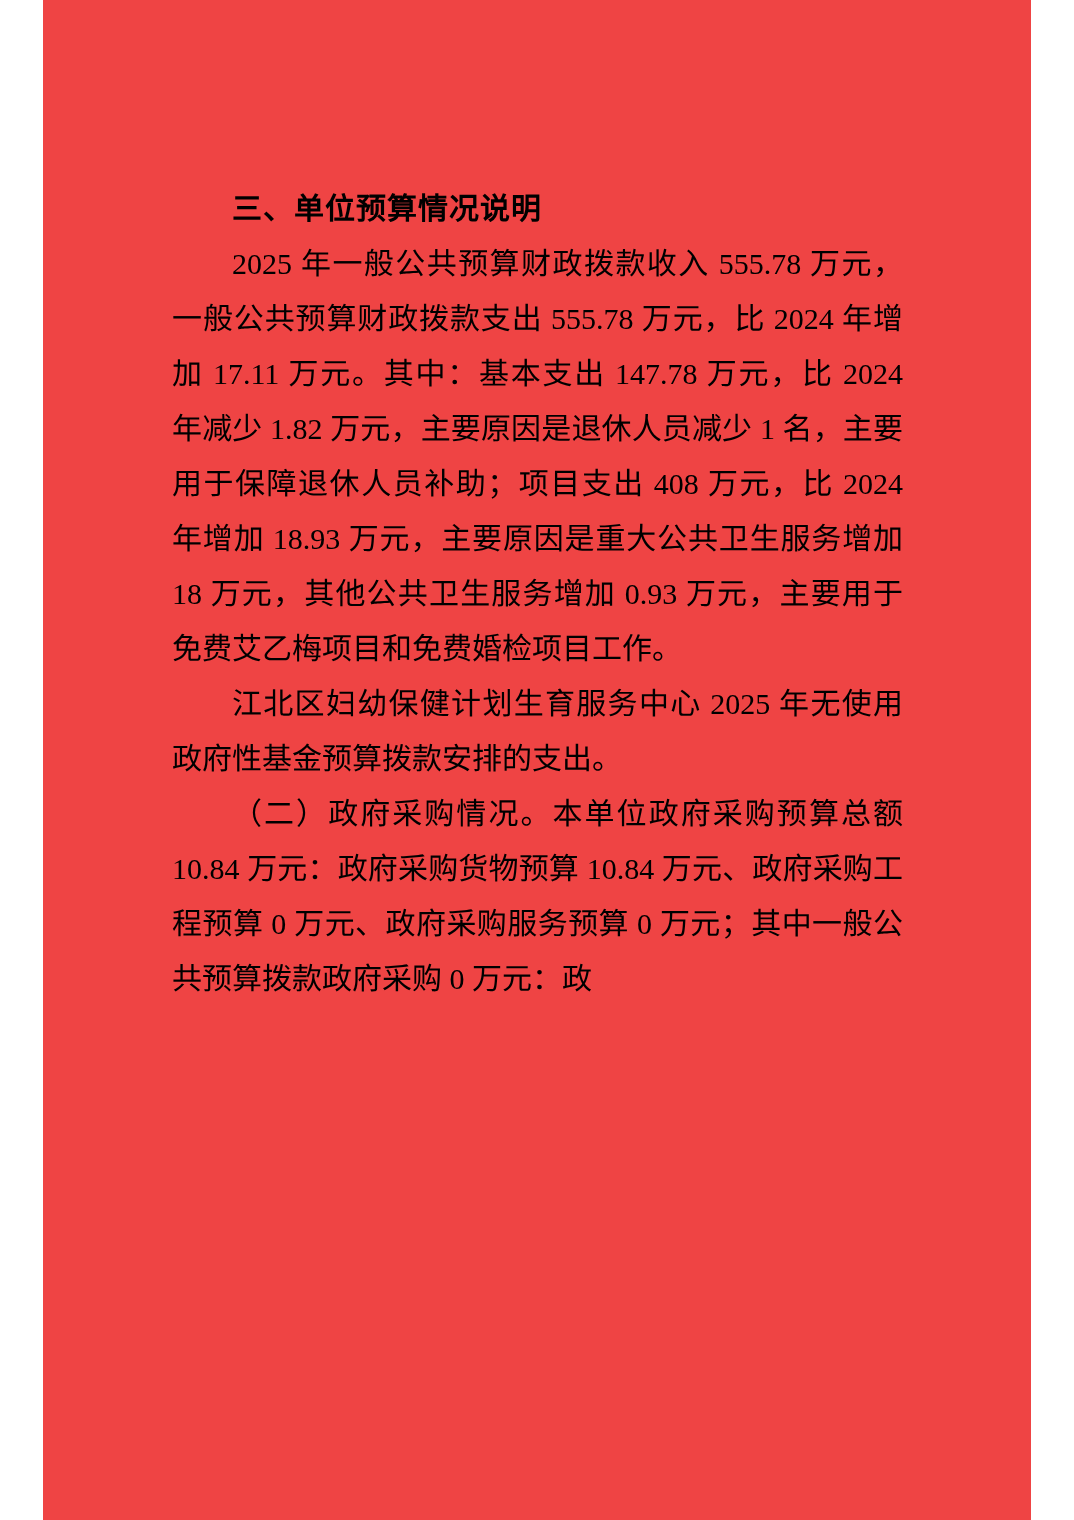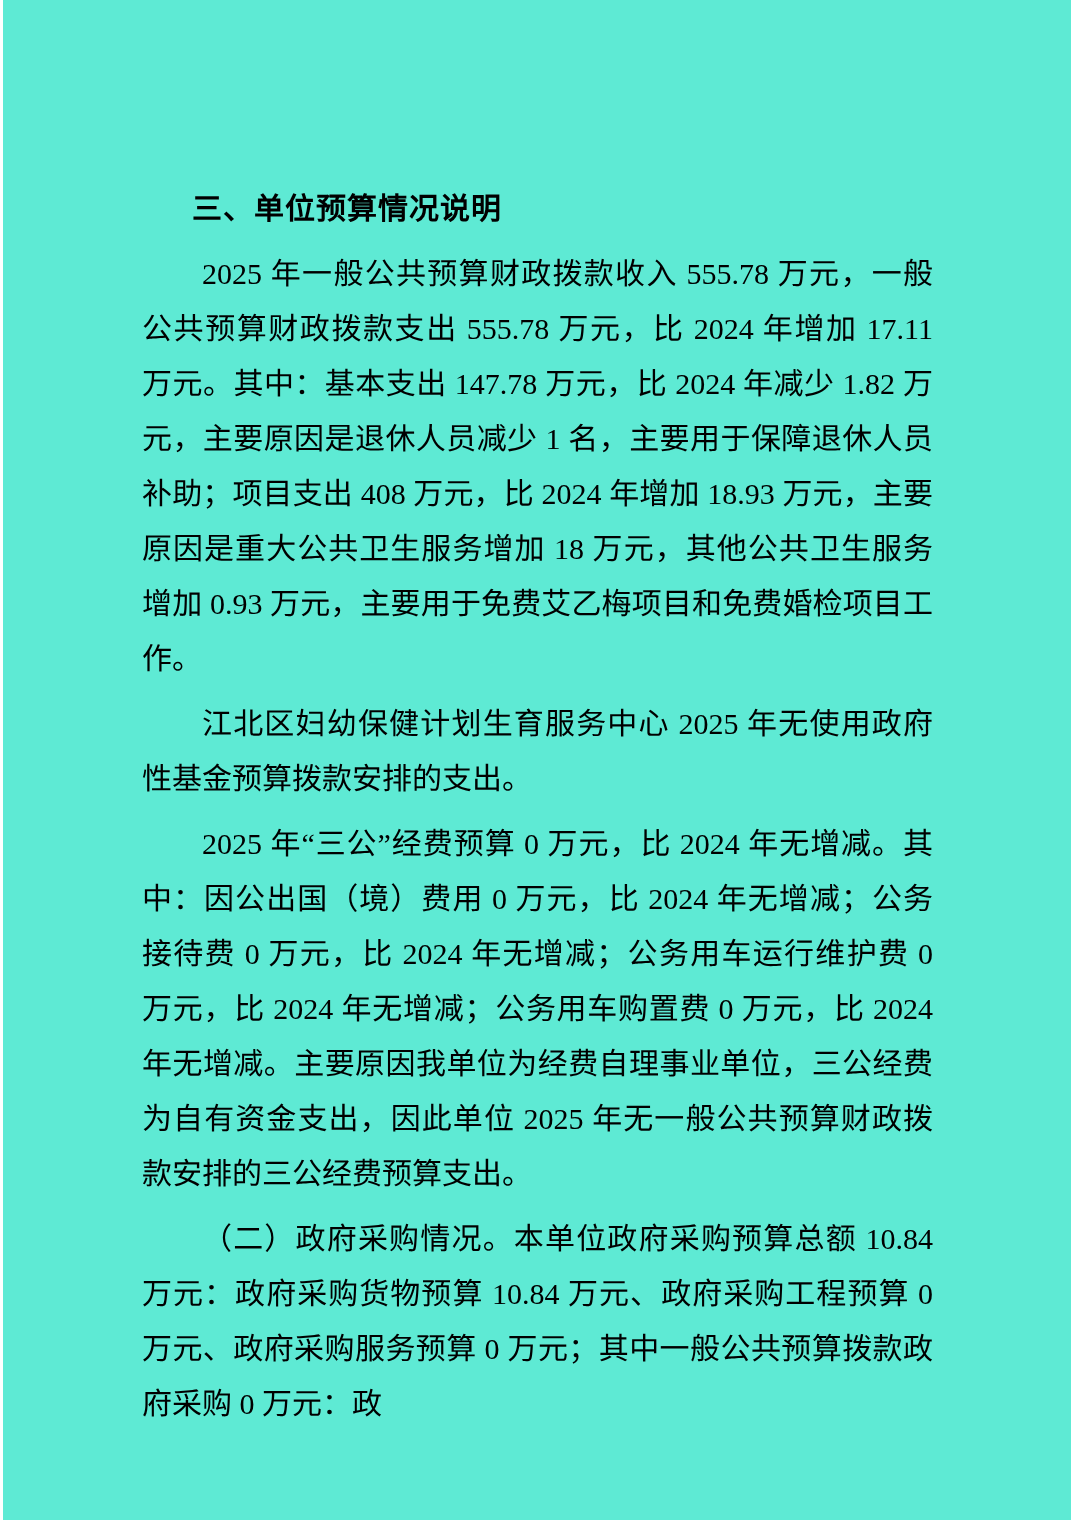--- a/index.html
+++ b/index.html
@@ -2,63 +2,62 @@
 <html lang="zh-CN"><head>
 <meta charset="utf-8">
 <style>
   html, body {
     margin: 0;
     padding: 0;
     background: #ffffff;
   }
   .page {
     position: relative;
-    width: 1068px;
+    width: 988px;
     height: 1520px;
     margin: 0 auto;
-    background: #5eead4;
+    background: #ef4444;
     color: #000000;
     box-sizing: border-box;
     padding: 181px 128px 0 129px;
     overflow: hidden;
     font-family: "Liberation Serif", "DejaVu Serif", serif;
     font-size: 30px;
     line-height: 55px;
   }
   .doc-heading {
     margin: 0;
     padding: 0;
     font-family: "Liberation Sans", "DejaVu Sans", sans-serif;
     font-weight: bold;
     font-size: 30px;
     line-height: 55px;
     text-indent: 2em;
     letter-spacing: 1px;
     white-space: nowrap;
   }
   .doc-para {
-    margin: 10px;
+    margin: 0;
     padding: 0;
     text-indent: 2em;
     text-align: justify;
     text-justify: inter-ideograph;
     text-align-last: left;
   }
 </style>
 </head>
 <body>
 
 <div class="page">
 
   <h2 class="doc-heading">三、单位预算情况说明</h2>
 
   <p class="doc-para">2025 年一般公共预算财政拨款收入 555.78 万元，一般公共预算财政拨款支出 555.78 万元，比 2024 年增加 17.11 万元。其中：基本支出 147.78 万元，比 2024 年减少 1.82 万元，主要原因是退休人员减少 1 名，主要用于保障退休人员补助；项目支出 408 万元，比 2024 年增加 18.93 万元，主要原因是重大公共卫生服务增加 18 万元，其他公共卫生服务增加 0.93 万元，主要用于免费艾乙梅项目和免费婚检项目工作。</p>
 
   <p class="doc-para">江北区妇幼保健计划生育服务中心 2025 年无使用政府性基金预算拨款安排的支出。</p>
 
 
-  <p class="doc-para">2025 年“三公”经费预算 0 万元，比 2024 年无增减。其中：因公出国（境）费用 0 万元，比 2024 年无增减；公务接待费 0 万元，比 2024 年无增减；公务用车运行维护费 0 万元，比 2024 年无增减；公务用车购置费 0 万元，比 2024 年无增减。主要原因我单位为经费自理事业单位，三公经费为自有资金支出，因此单位 2025 年无一般公共预算财政拨款安排的三公经费预算支出。</p>
 
 
 
   <p class="doc-para">（二）政府采购情况。本单位政府采购预算总额 10.84 万元：政府采购货物预算 10.84 万元、政府采购工程预算 0 万元、政府采购服务预算 0 万元；其中一般公共预算拨款政府采购 0 万元：政</p>
 
 </div>
 
 </body></html>

